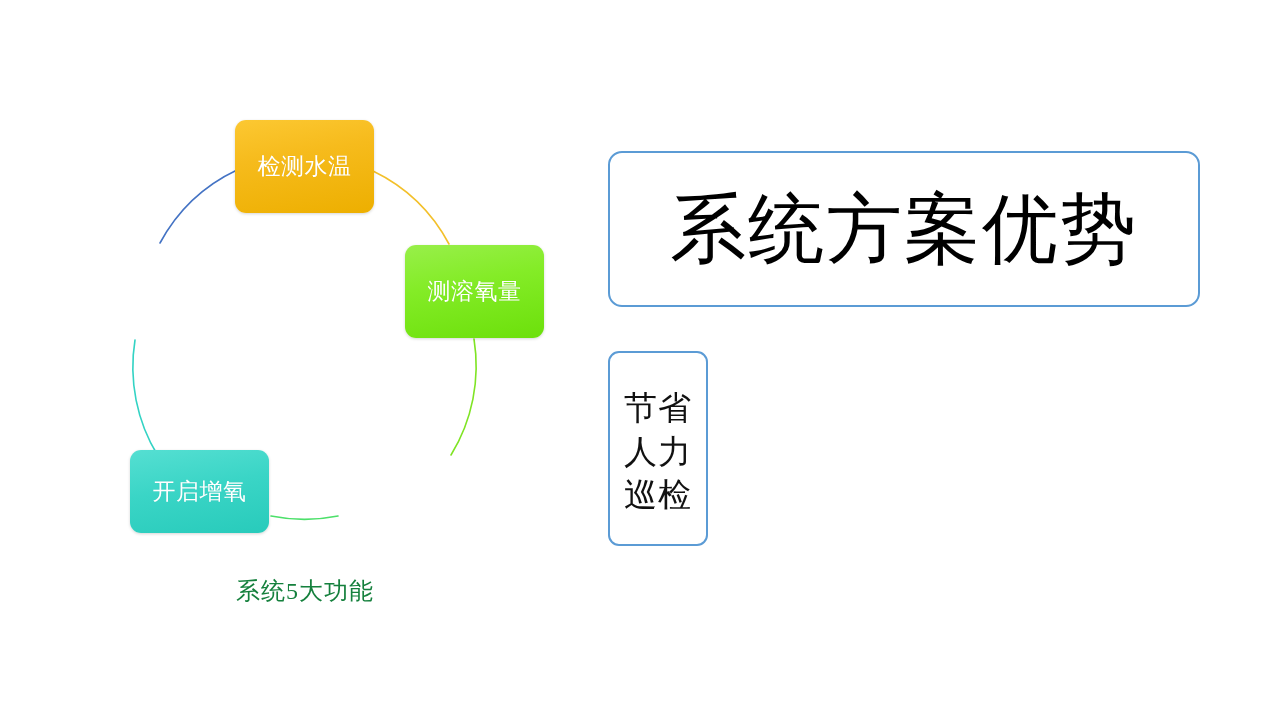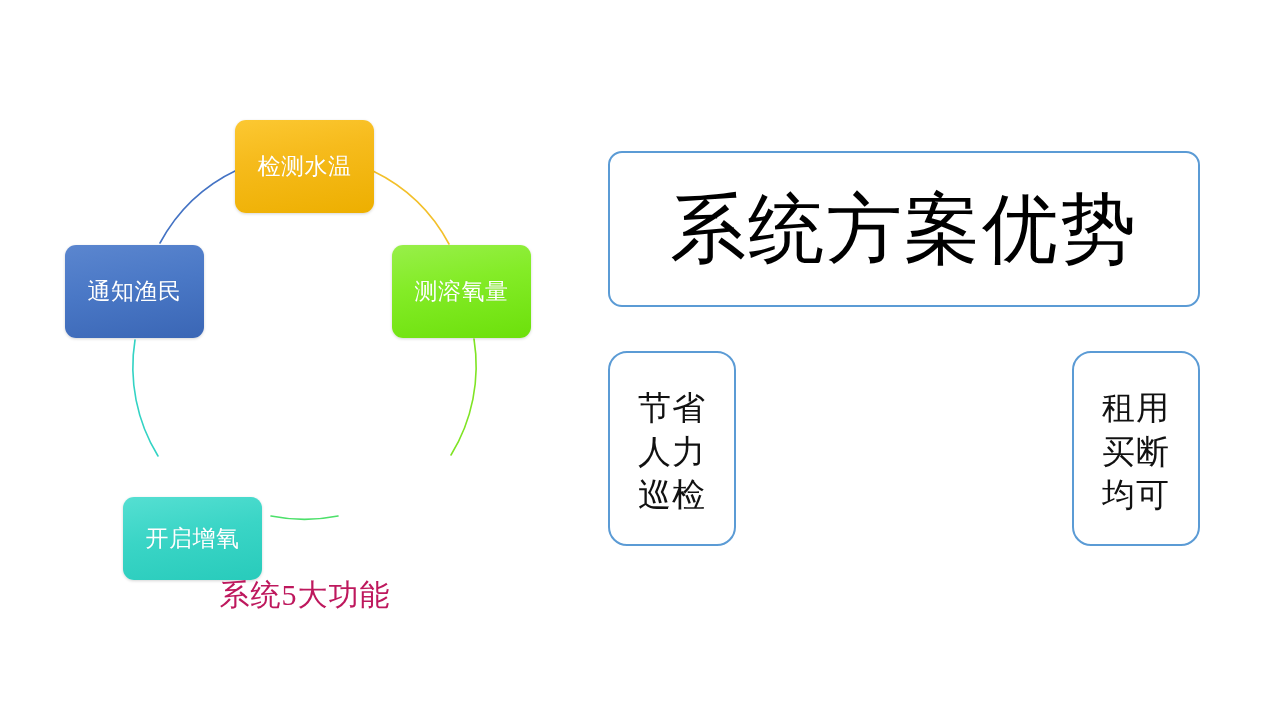--- a/index.html
+++ b/index.html
@@ -49,44 +49,43 @@
     line-height: 1;
     white-space: nowrap;
     box-shadow: 0 1px 3px rgba(0,0,0,0.17);
     text-shadow: 0 0 1px rgba(0,0,0,0.08);
   }
   .node-water-temp {
     left: 235px; top: 120px; width: 139px; height: 93px;
     background: linear-gradient(170deg, #fcc832 0%, #f6bb1c 38%, #edaf00 100%);
   }
   .node-oxygen {
-    left: 392px; top: 245px; width: 139px; height: 93px;
+    left: 405px; top: 245px; width: 139px; height: 93px;
     background: linear-gradient(170deg, #98ef4a 0%, #84ec27 40%, #6ce00b 100%);
   }
   .node-ph {
     left: 340px; top: 450px; width: 139px; height: 83px;
     background: linear-gradient(170deg, #4ceb7a 0%, #2ee25c 45%, #10d93f 100%);
   }
   .node-aeration {
-    left: 123px; top: 450px; width: 139px; height: 83px;
+    left: 130px; top: 450px; width: 139px; height: 83px;
     background: linear-gradient(170deg, #55dfd2 0%, #3ad5c6 45%, #28cbbb 100%);
-    margin-top: 47px;
   }
   .node-notify {
     left: 65px; top: 245px; width: 139px; height: 93px;
     background: linear-gradient(170deg, #5b86cf 0%, #4a78c6 45%, #3a66b5 100%);
   }
   #cycle-caption {
     position: absolute;
     left: 130px;
     top: 575px;
     width: 350px;
     text-align: center;
-    font-size: 30px;
-    color: #be185d;
+    font-size: 24px;
+    color: #15803d;
     letter-spacing: 1px;
   }
 
   
   #advantages-panel {
     position: absolute;
     left: 600px;
     top: 0px;
     width: 680px;
     height: 720px;
@@ -115,24 +114,24 @@
   #advantage-cards {
     position: absolute;
     left: 8px;
     top: 351px;
     width: 592px;
     height: 195px;
     display: flex;
     justify-content: space-between;
   }
   .advantage-card {
-    width: 128px;
+    width: 100px;
     height: 195px;
     border: 2px solid #5b9bd5;
-    border-radius: 19px;
+    border-radius: 11px;
     background: #ffffff;
     box-sizing: border-box;
     display: flex;
     flex-direction: column;
     align-items: center;
     justify-content: center;
     padding-top: 6px;
   }
   .advantage-line {
     font-size: 33px;
@@ -164,23 +163,20 @@
 
     <div class="cycle-node node-water-temp">
       <span>检测水温</span>
     </div>
     <div class="cycle-node node-oxygen">
       <span>测溶氧量</span>
     </div>
     <div class="cycle-node node-aeration">
       <span>开启增氧</span>
     </div>
-    <div class="cycle-node node-notify">
-      <span>通知渔民</span>
-    </div>
 
     <div id="cycle-caption">系统5大功能</div>
   </div>
 
   <div id="advantages-panel">
 
     <div id="headline-box">
       <div id="headline-text">系统方案优势</div>
     </div>
 
@@ -188,22 +184,17 @@
 
       <div class="advantage-card">
         <div class="advantage-line">节省</div>
         <div class="advantage-line">人力</div>
         <div class="advantage-line">巡检</div>
       </div>
 
 
 
 
-      <div class="advantage-card">
-        <div class="advantage-line">租用</div>
-        <div class="advantage-line">买断</div>
-        <div class="advantage-line">均可</div>
-      </div>
 
     </div>
   </div>
 
 </div>
 
 </body></html>

